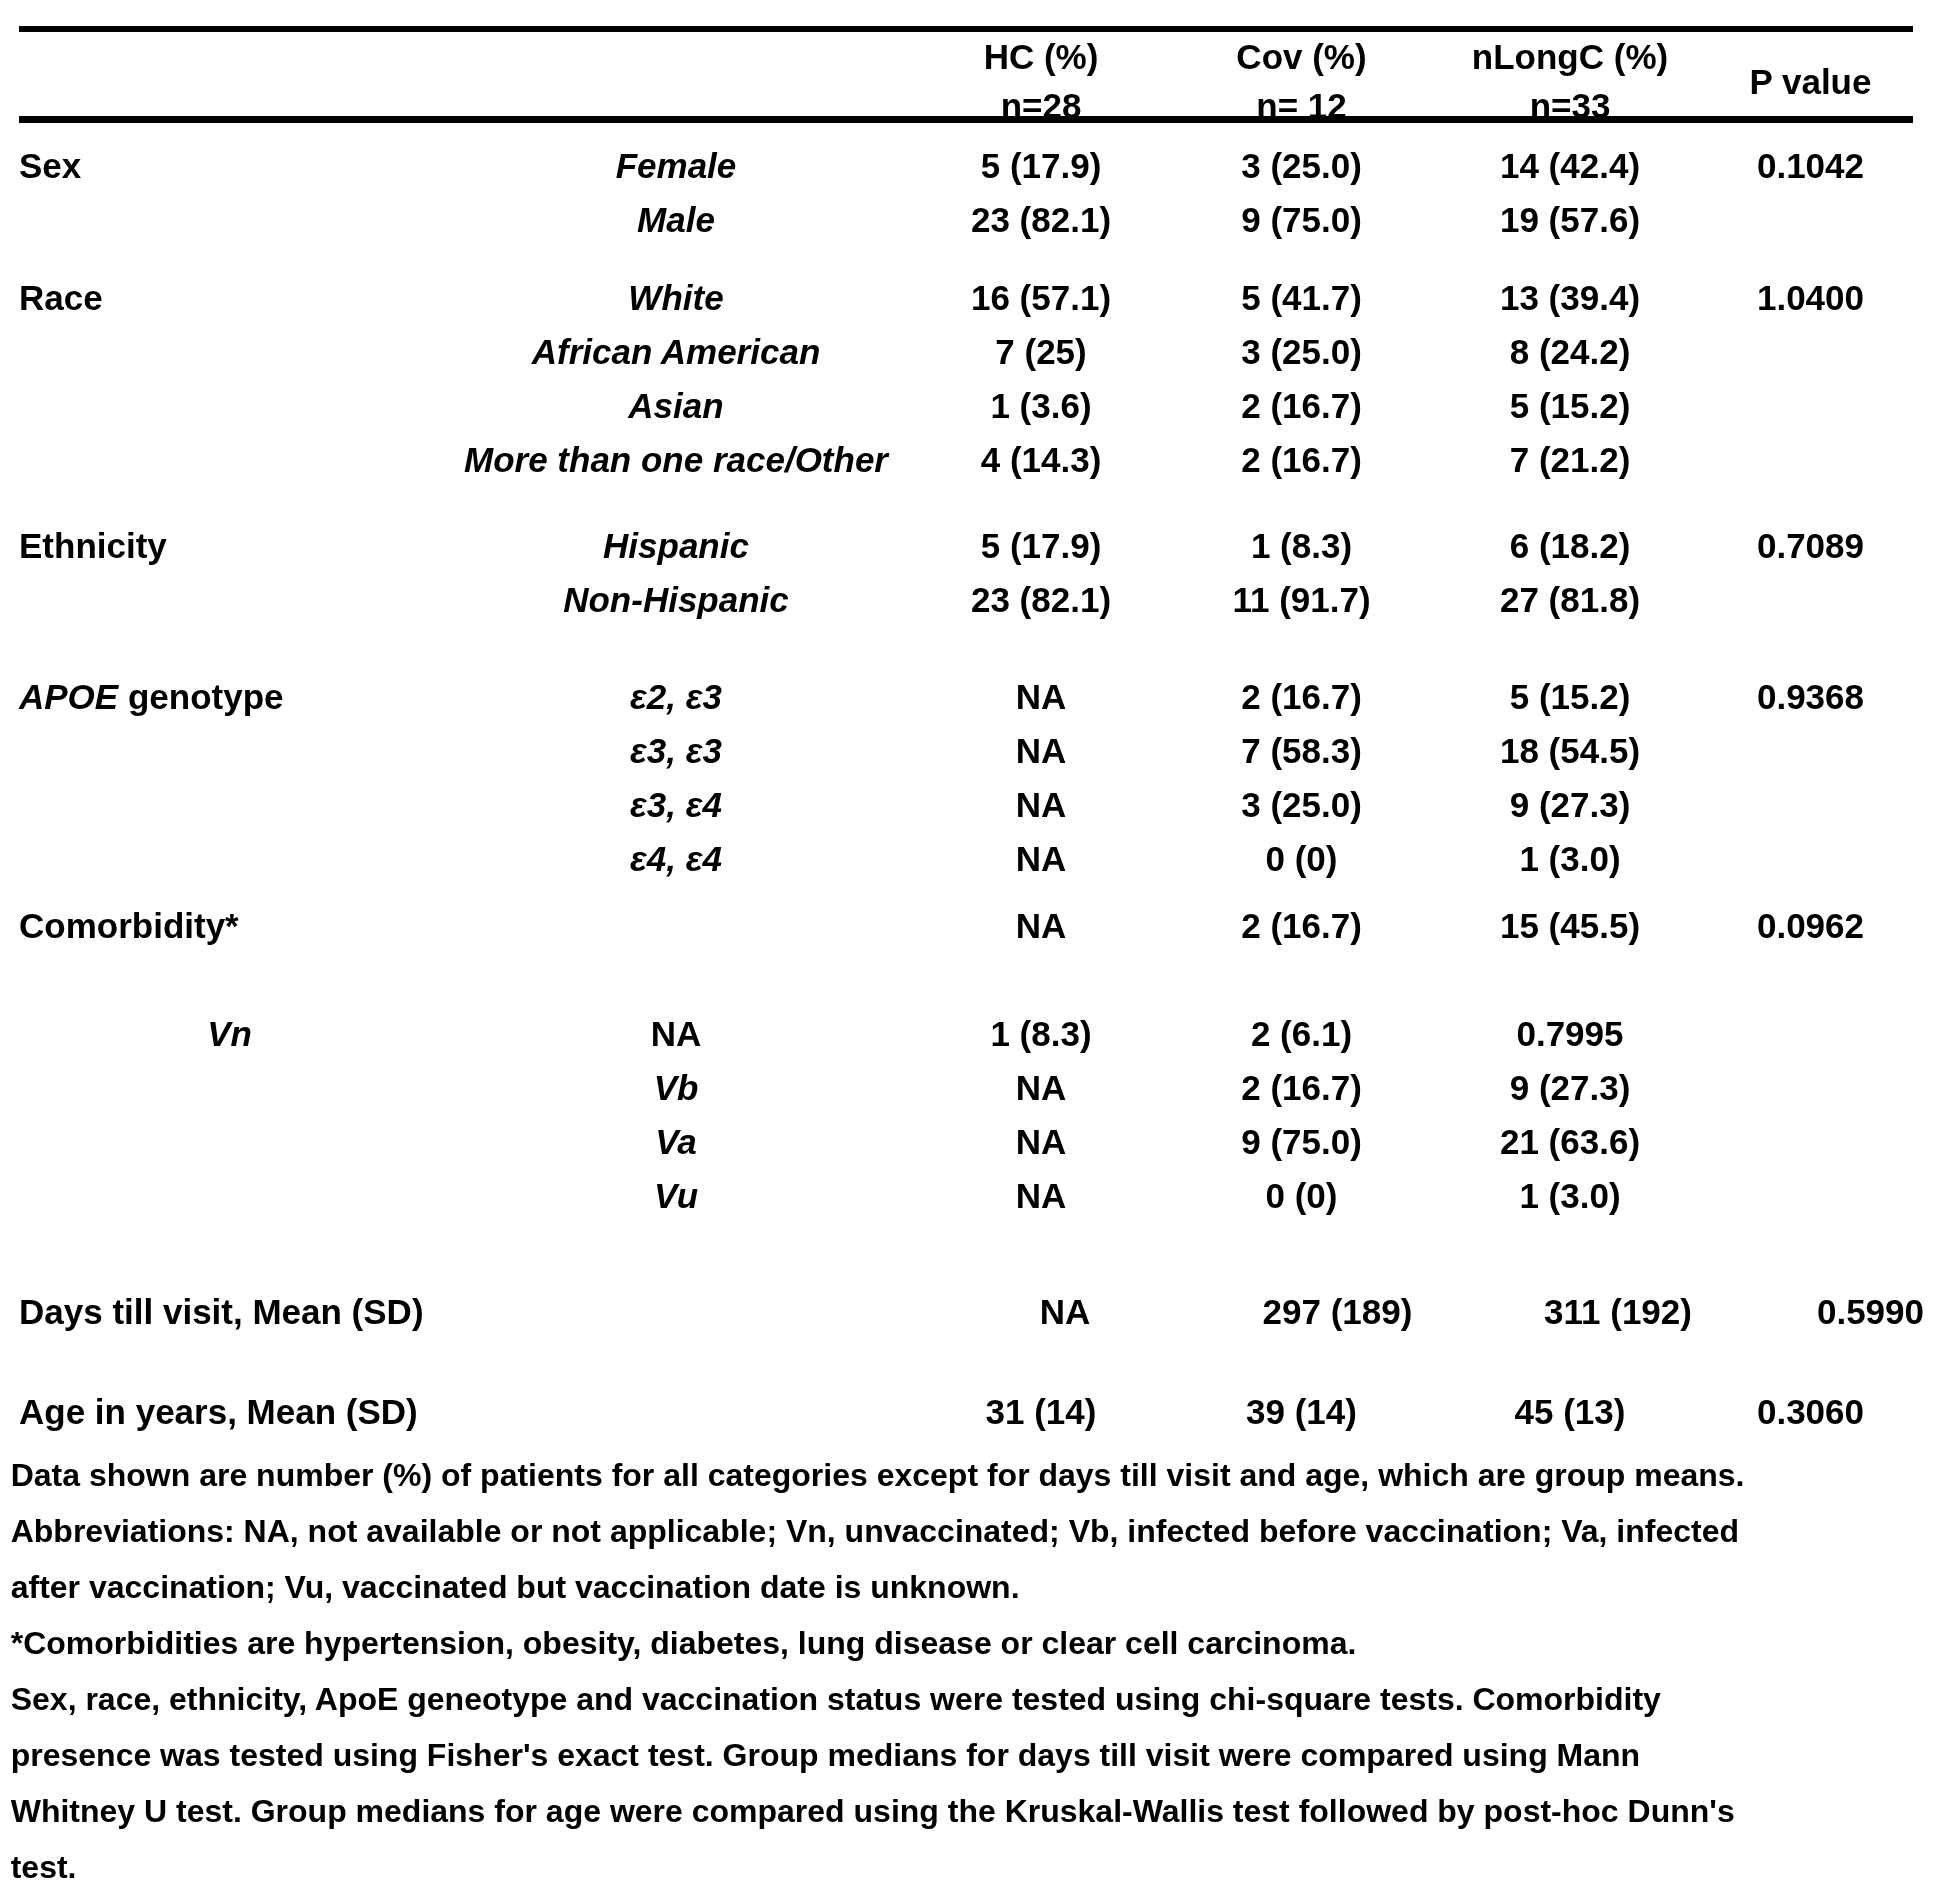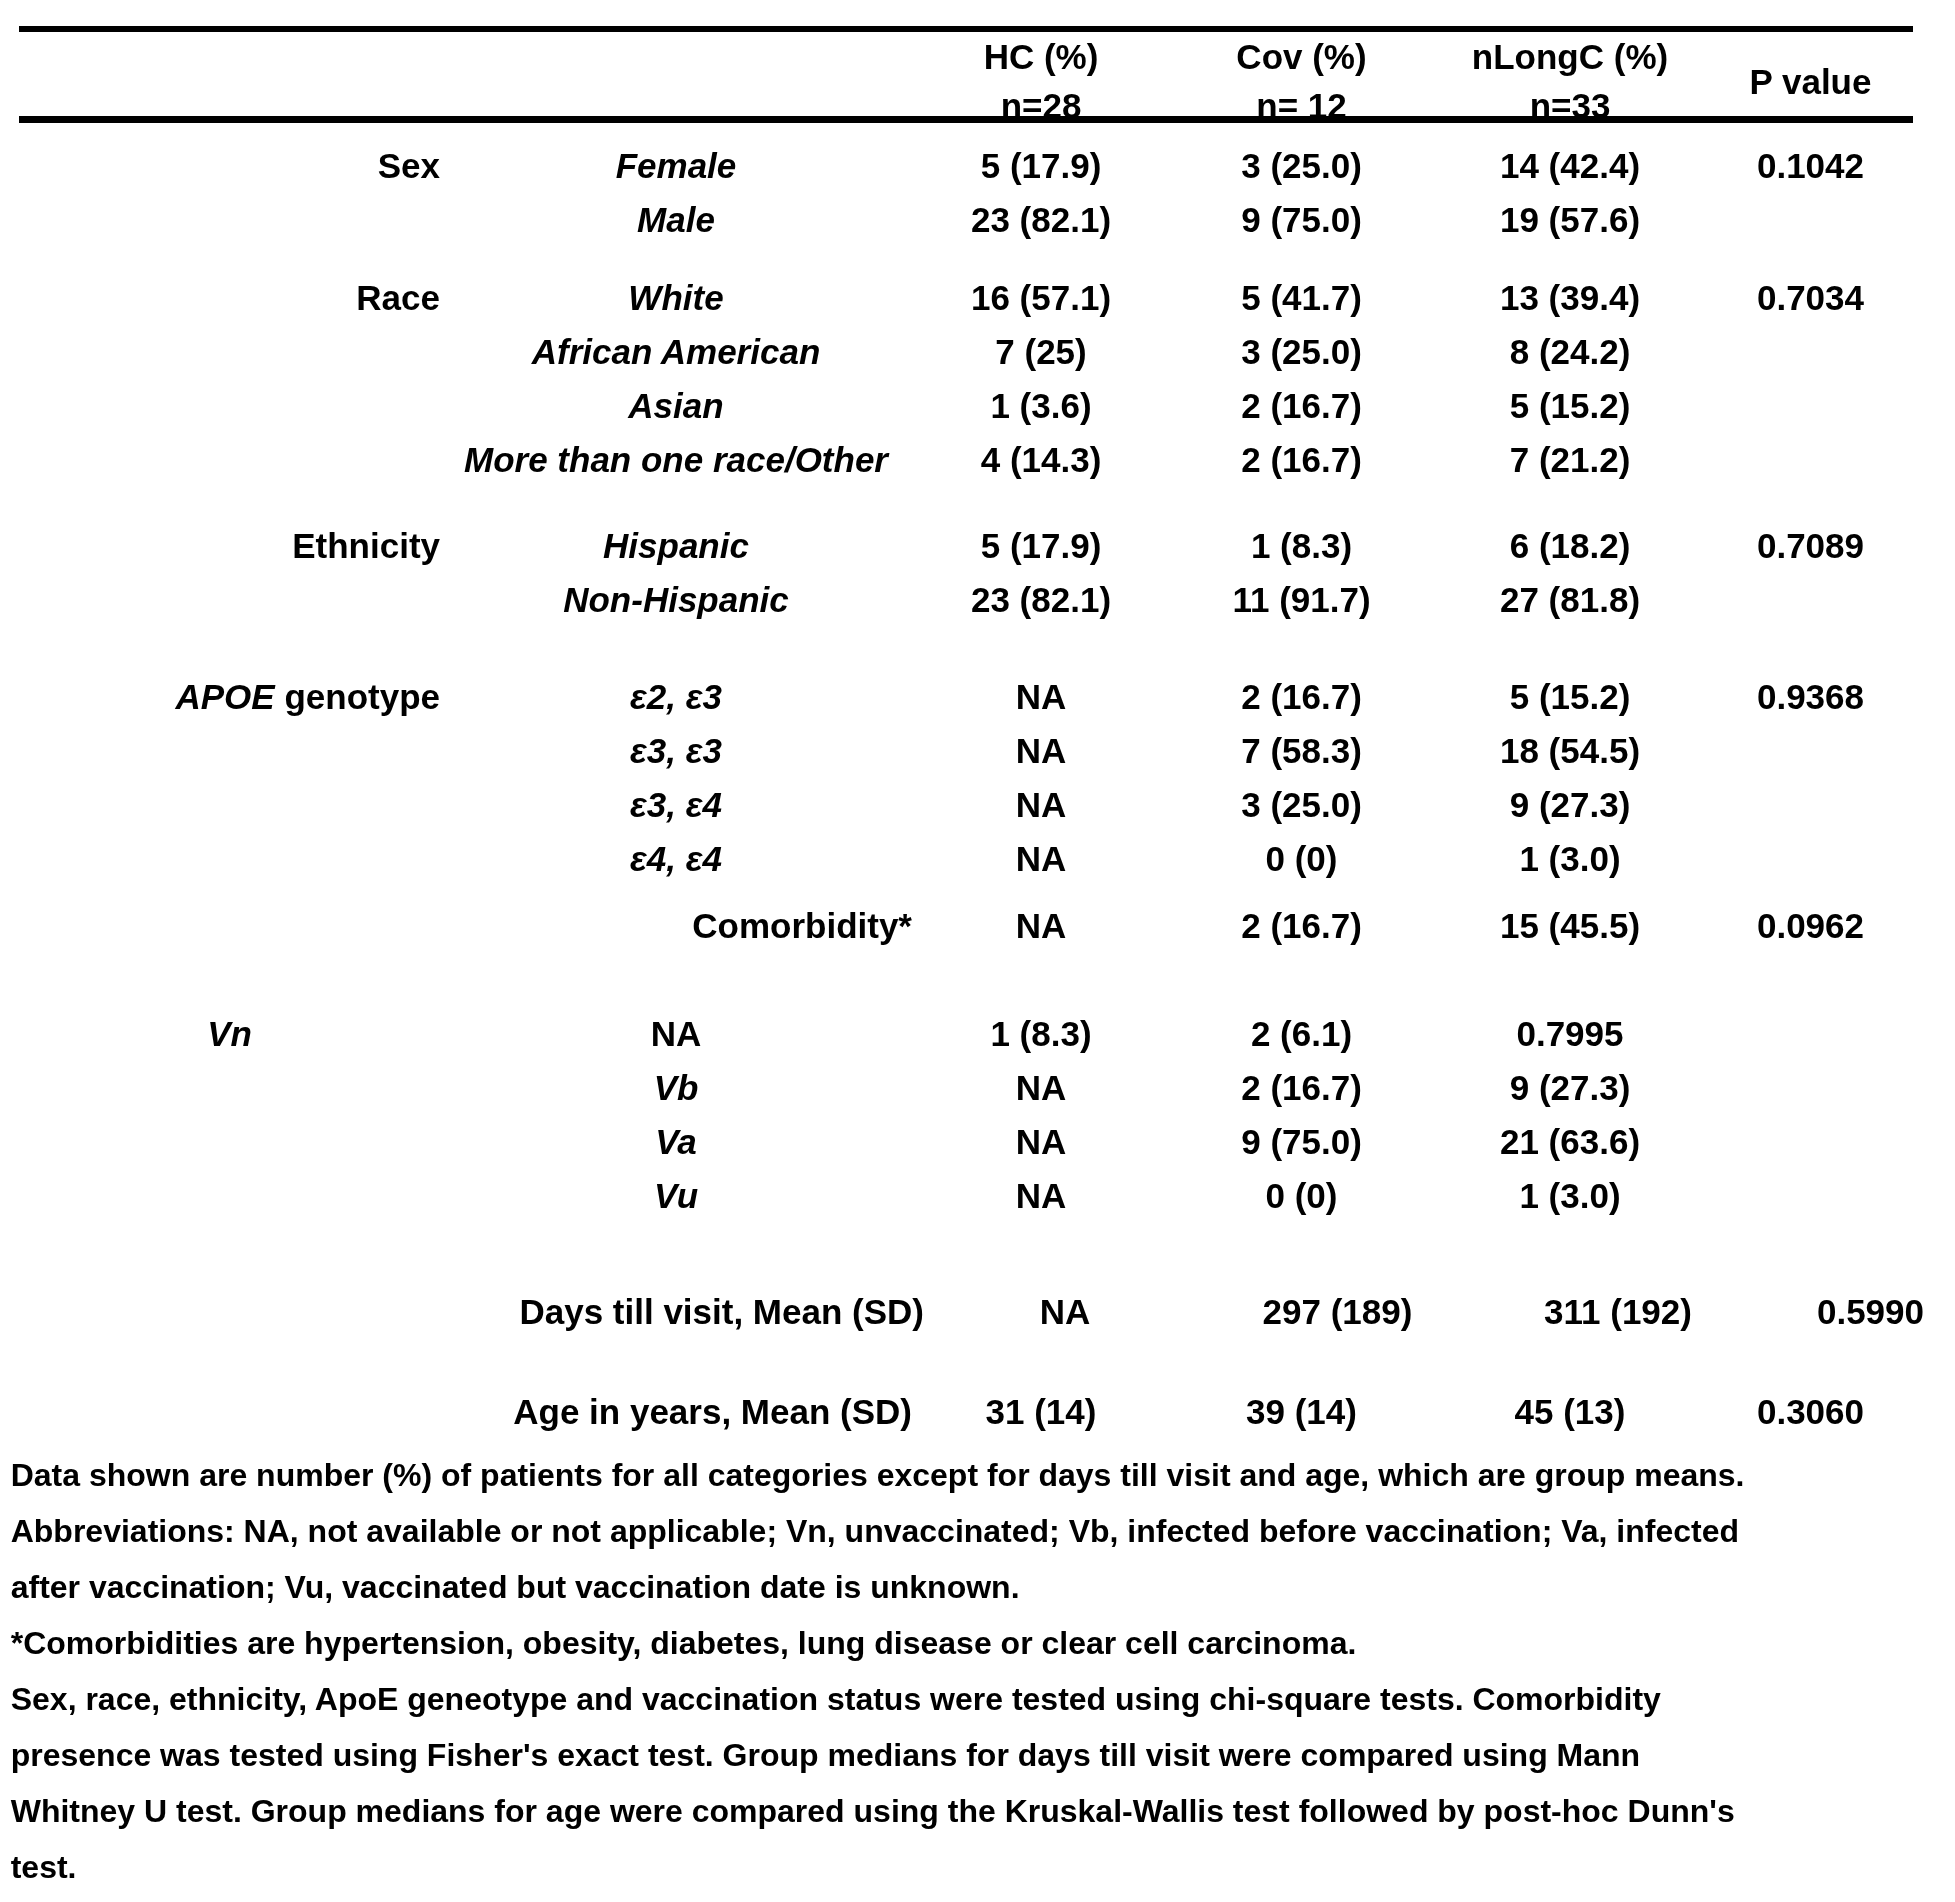--- a/index.html
+++ b/index.html
@@ -36,21 +36,21 @@
     font-size: 35px;
     line-height: 49px;
   }
   .body-row {
     height: 54px;
   }
   .cell {
     font-size: 35px;
     white-space: nowrap;
   }
-  .cat   { text-align: right; }
+  .cat   { text-align: left; }
   .cat em { font-style: italic; }
   .sub   { text-align: center; font-style: italic; }
   .val   { text-align: center; }
   .span2 { grid-column: 1 / span 2; }
   
   .g-sex   { margin-top: 16px; }
   .g-race  { margin-top: 24px; }
   .g-eth   { margin-top: 32px; }
   .g-apoe  { margin-top: 43px; }
   .g-com   { margin-top: 13.4px; }
@@ -107,21 +107,21 @@
     <div class="cell val">19 (57.6)</div>
     <div class="cell val"></div>
   </div>
 
   <div class="grid-row body-row g-race">
     <div class="cell cat">Race</div>
     <div class="cell sub">White</div>
     <div class="cell val">16 (57.1)</div>
     <div class="cell val">5 (41.7)</div>
     <div class="cell val">13 (39.4)</div>
-    <div class="cell val">0.7034</div>
+    <div class="cell val">1.0400</div>
   </div>
   <div class="grid-row body-row">
     <div class="cell cat"></div>
     <div class="cell sub">African American</div>
     <div class="cell val">7 (25)</div>
     <div class="cell val">3 (25.0)</div>
     <div class="cell val">8 (24.2)</div>
     <div class="cell val"></div>
   </div>
   <div class="grid-row body-row">

